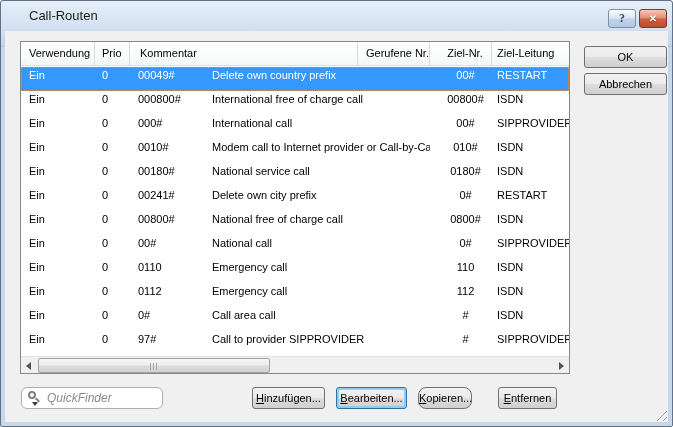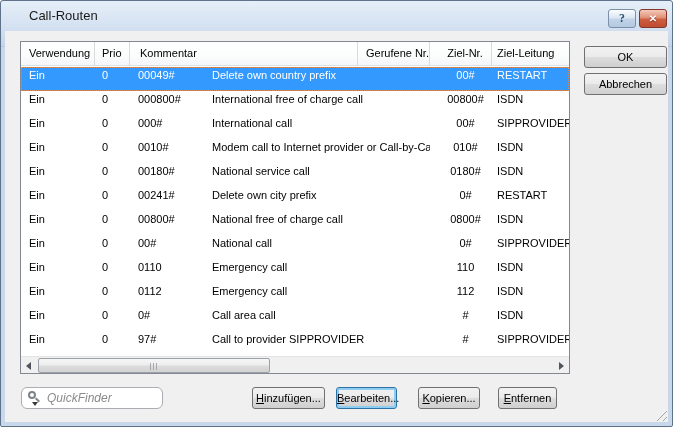--- a/index.html
+++ b/index.html
@@ -110,22 +110,22 @@
     text-align: center; cursor: default;
   }
   .btn.focused {
     border-color: #2C72A5;
     box-shadow: inset 0 0 0 2px #8ECDF1;
   }
   .btn .u { text-decoration: underline; }
   .btn-ok       { left: 583px; top: 45px; width: 83px; }
   .btn-cancel   { left: 583px; top: 72px; width: 83px; text-align: center; }
   .btn-add      { left: 251px; top: 386px; width: 73px; }
-  .btn-edit     { left: 335px; top: 386px; width: 61px; }
-  .btn-copy     { left: 417px; top: 386px; width: 62px; }
+  .btn-edit     { left: 335px; top: 386px; width: 71px; }
+  .btn-copy     { left: 417px; top: 386px; width: 54px; border-radius: 8px; }
   .btn-remove   { left: 497px; top: 386px; width: 59px; }
   
   .quickfinder {
     position: absolute; left: 20px; top: 386px; width: 142px; height: 22px;
     background: #FFFFFF; border: 1px solid #ABADB3; border-radius: 6px;
     display: flex; align-items: center;
   }
   .qf-icon { position: relative; width: 18px; height: 16px; margin-left: 4px; flex: 0 0 auto; }
   .qf-lens {
     position: absolute; left: 2px; top: 1px; width: 8px; height: 8px;

